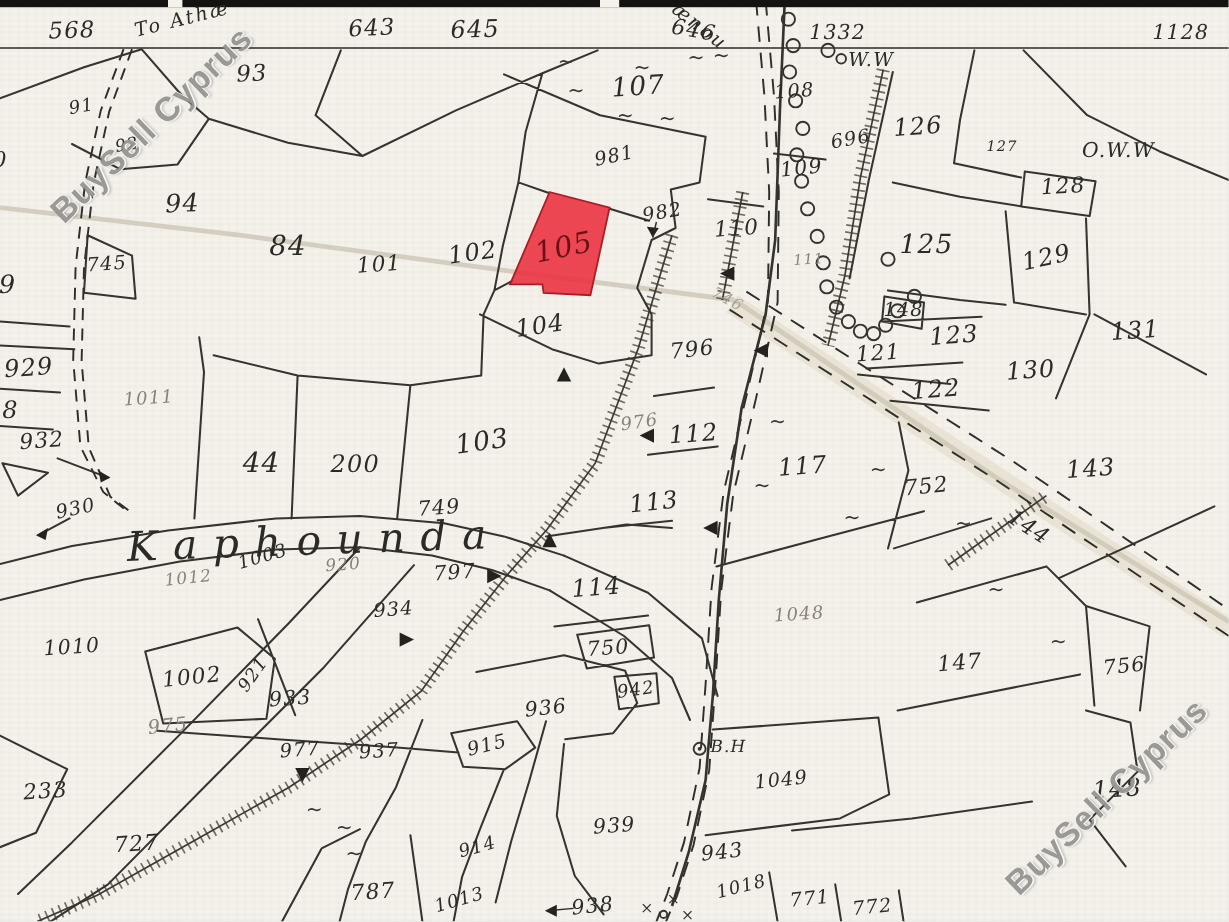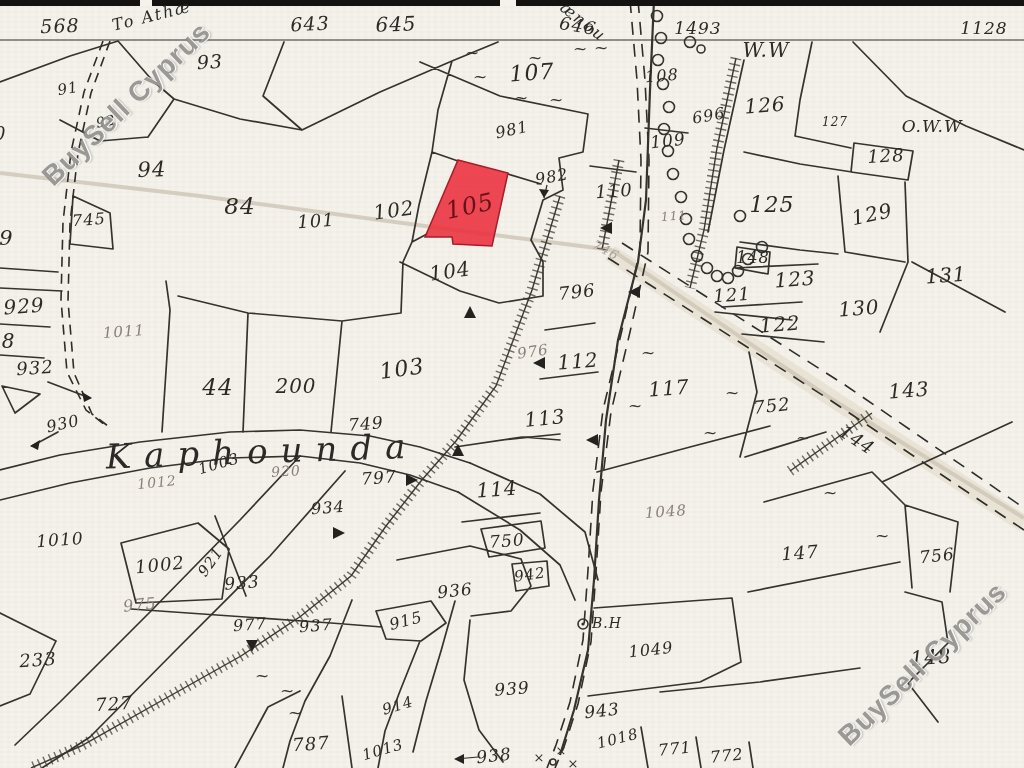--- a/index.html
+++ b/index.html
@@ -175,23 +175,23 @@
   <div class="topgap" style="left:140px;width:12px;"></div>
   <div class="topgap" style="left:500px;width:16px;"></div>
 
   <div id="label-layer">
       <div class="lbl" style="left: 60px; top: 26px; font-size: 19px; color: rgb(43, 42, 38); transform: translate(-50%, -50%) rotate(-2deg);">568</div>
       <div class="lbl script" style="left: 152px; top: 16px; font-size: 16px; color: rgb(43, 42, 38); transform: translate(-50%, -50%) rotate(-14deg);">To Athæ</div>
       <div class="lbl script" style="left: 583px; top: 22px; font-size: 16px; color: rgb(43, 42, 38); transform: translate(-50%, -50%) rotate(38deg);">ænou</div>
       <div class="lbl" style="left: 310px; top: 24px; font-size: 19px; color: rgb(43, 42, 38); transform: translate(-50%, -50%) rotate(-3deg);">643</div>
       <div class="lbl" style="left: 396px; top: 24px; font-size: 20px; color: rgb(43, 42, 38); transform: translate(-50%, -50%) rotate(-2deg);">645</div>
       <div class="lbl" style="left: 578px; top: 26px; font-size: 18px; color: rgb(43, 42, 38); transform: translate(-50%, -50%) rotate(10deg);">646</div>
-      <div class="lbl" style="left: 698px; top: 28px; font-size: 17px; color: rgb(43, 42, 38); transform: translate(-50%, -50%) rotate(0deg);">1493</div>
+      <div class="lbl" style="left: 698px; top: 28px; font-size: 17px; color: rgb(43, 42, 38); transform: translate(-50%, -50%) rotate(0deg);">1332</div>
       <div class="lbl" style="left: 984px; top: 28px; font-size: 17px; color: rgb(43, 42, 38); transform: translate(-50%, -50%) rotate(0deg);">1128</div>
-      <div class="lbl" style="left: 726px; top: 50px; font-size: 20px; color: rgb(43, 42, 38); transform: translate(-50%, -50%) rotate(0deg); margin-left: 40px;">W.W</div>
+      <div class="lbl" style="left: 726px; top: 50px; font-size: 16px; color: rgb(43, 42, 38); transform: translate(-50%, -50%) rotate(0deg);">W.W</div>
       <div class="lbl" style="left: 932px; top: 126px; font-size: 17px; color: rgb(43, 42, 38); transform: translate(-50%, -50%) rotate(0deg); text-align: center;">O.W.W</div>
       <div class="lbl" style="left: 68px; top: 89px; font-size: 15px; color: rgb(43, 42, 38); transform: translate(-50%, -50%) rotate(-10deg);">91</div>
       <div class="lbl" style="left: 106px; top: 121px; font-size: 14px; color: rgb(43, 42, 38); transform: translate(-50%, -50%) rotate(-10deg);">92</div>
       <div class="lbl" style="left: -6px; top: 134px; font-size: 18px; color: rgb(43, 42, 38); transform: translate(-50%, -50%) rotate(0deg);">90</div>
       <div class="lbl" style="left: 210px; top: 62px; font-size: 19px; color: rgb(43, 42, 38); transform: translate(-50%, -50%) rotate(-3deg);">93</div>
       <div class="lbl" style="left: 152px; top: 170px; font-size: 21px; color: rgb(43, 42, 38); transform: translate(-50%, -50%) rotate(-2deg);">94</div>
       <div class="lbl" style="left: 240px; top: 206px; font-size: 23px; color: rgb(43, 42, 38); transform: translate(-50%, -50%) rotate(0deg);">84</div>
       <div class="lbl" style="left: 316px; top: 221px; font-size: 18px; color: rgb(43, 42, 38); transform: translate(-50%, -50%) rotate(-4deg);">101</div>
       <div class="lbl" style="left: 394px; top: 210px; font-size: 20px; color: rgb(43, 42, 38); transform: translate(-50%, -50%) rotate(-8deg);">102</div>
       <div class="lbl" style="left: 89px; top: 220px; font-size: 16px; color: rgb(43, 42, 38); transform: translate(-50%, -50%) rotate(-4deg);">745</div>

